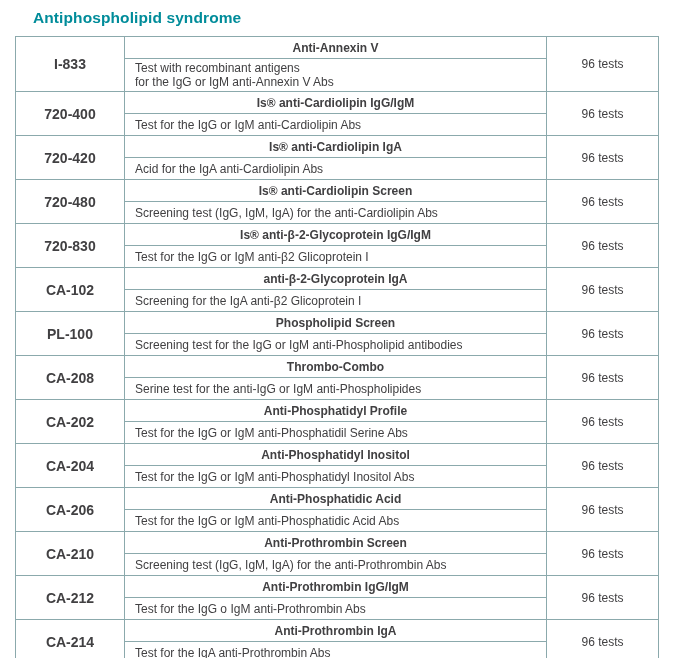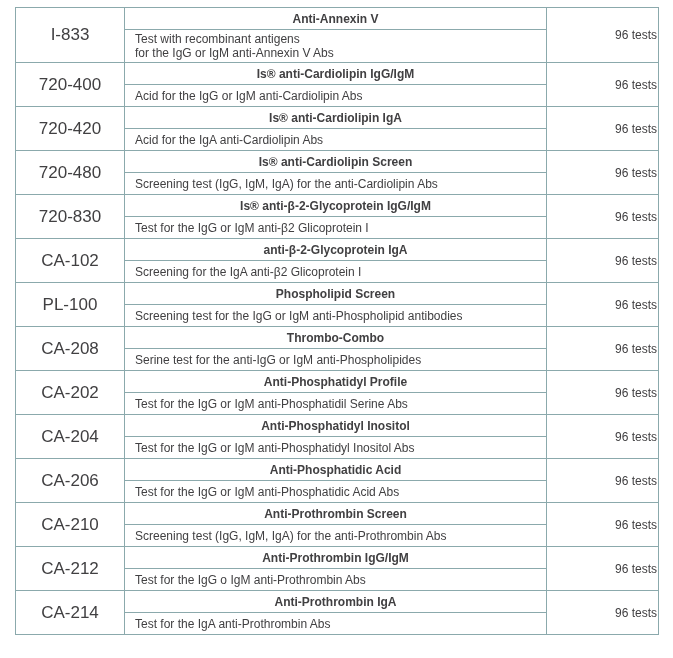--- a/index.html
+++ b/index.html
@@ -28,64 +28,65 @@
   }
   .product-table td {
     border: 1px solid var(--border, #8BA9AC);
     font-size: 12px;
     vertical-align: middle;
     overflow: hidden;
   }
   td.code-cell {
     width: 106px;
     text-align: center;
-    font-weight: normal;
-    font-size: 17px;
+    font-weight: bold;
+    font-size: 14px;
   }
   td.name-cell {
     font-weight: bold;
     padding: 2px 10px;
     height: 17px;
     line-height: 14px;
     text-align: center;
   }
   td.desc-cell {
     padding: 2px 10px;
     height: 17px;
     line-height: 14px;
     white-space: pre-line;
   }
   td.tests-cell {
     width: 109px;
-    text-align: right;
+    text-align: center;
   }
 </style>
 </head>
 <body>
 
 <div class="page">
+  <div class="page-title">Antiphospholipid syndrome</div>
 
   <table class="product-table">
     <tbody>
         <tr>
           <td class="code-cell" rowspan="2">I-833</td>
           <td class="name-cell">Anti-Annexin V</td>
           <td class="tests-cell" rowspan="2">96 tests</td>
         </tr>
         <tr>
           <td class="desc-cell">Test with recombinant antigens
 for the IgG or IgM anti-Annexin V Abs</td>
         </tr>
         <tr>
           <td class="code-cell" rowspan="2">720-400</td>
           <td class="name-cell">Is® anti-Cardiolipin IgG/IgM</td>
           <td class="tests-cell" rowspan="2">96 tests</td>
         </tr>
         <tr>
-          <td class="desc-cell">Acid for the IgG or IgM anti-Cardiolipin Abs</td>
+          <td class="desc-cell">Test for the IgG or IgM anti-Cardiolipin Abs</td>
         </tr>
         <tr>
           <td class="code-cell" rowspan="2">720-420</td>
           <td class="name-cell">Is® anti-Cardiolipin IgA</td>
           <td class="tests-cell" rowspan="2">96 tests</td>
         </tr>
         <tr>
           <td class="desc-cell">Acid for the IgA anti-Cardiolipin Abs</td>
         </tr>
         <tr>

